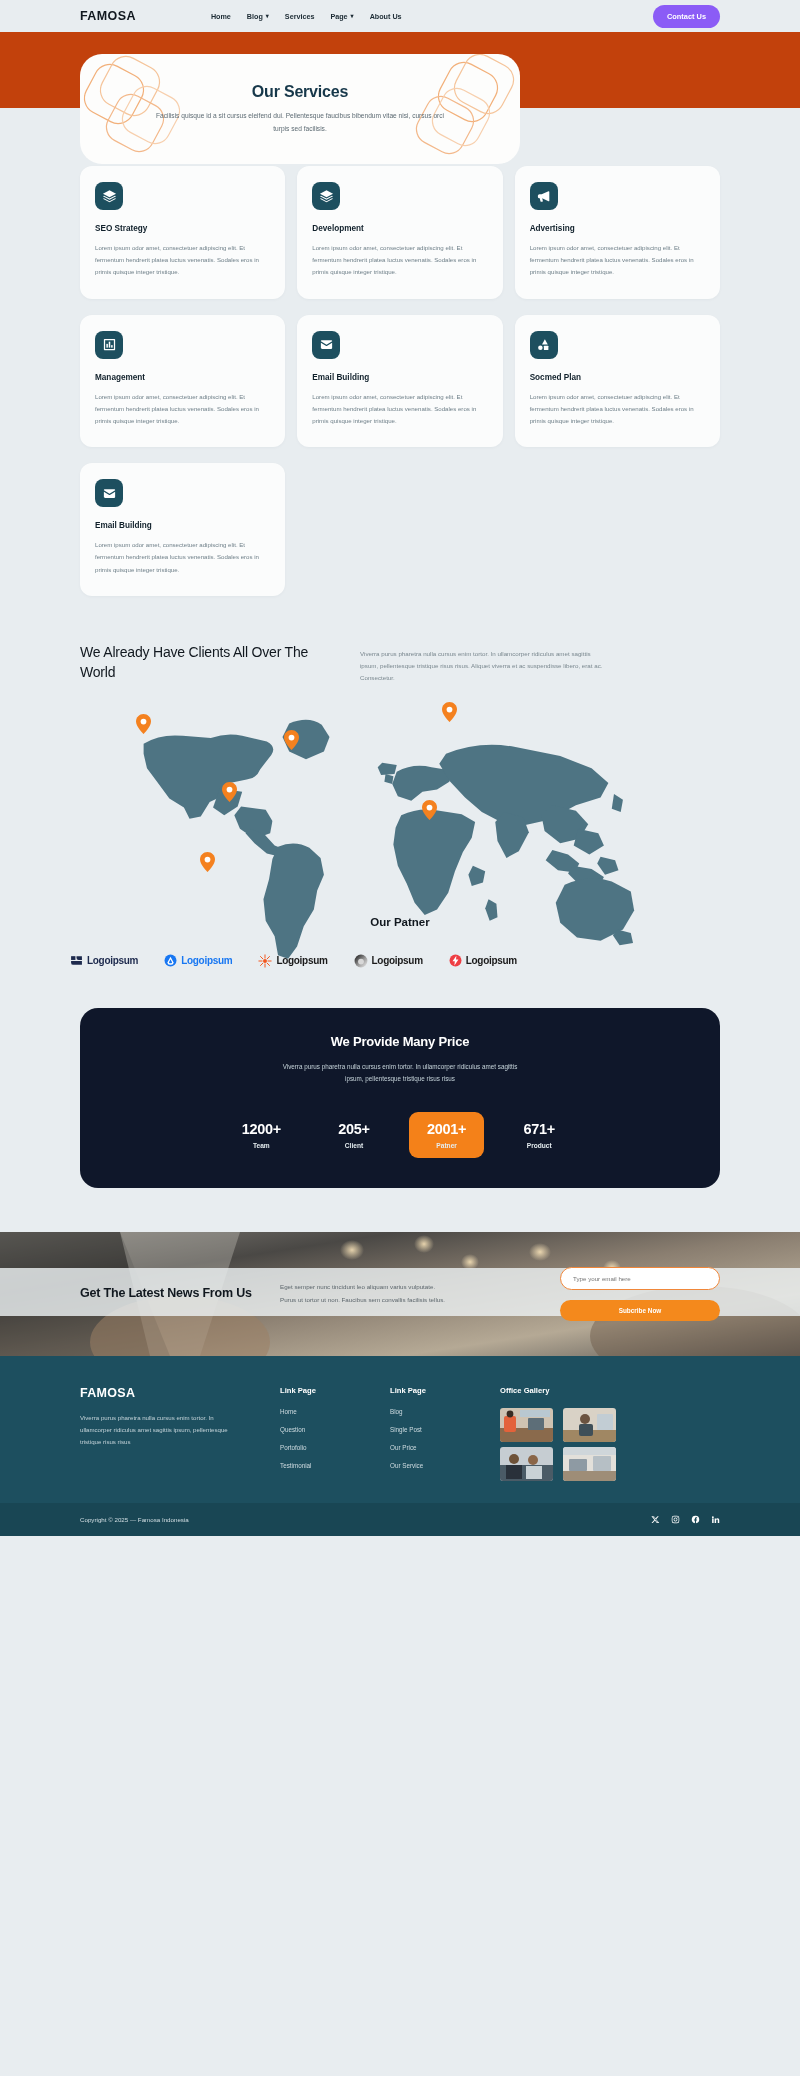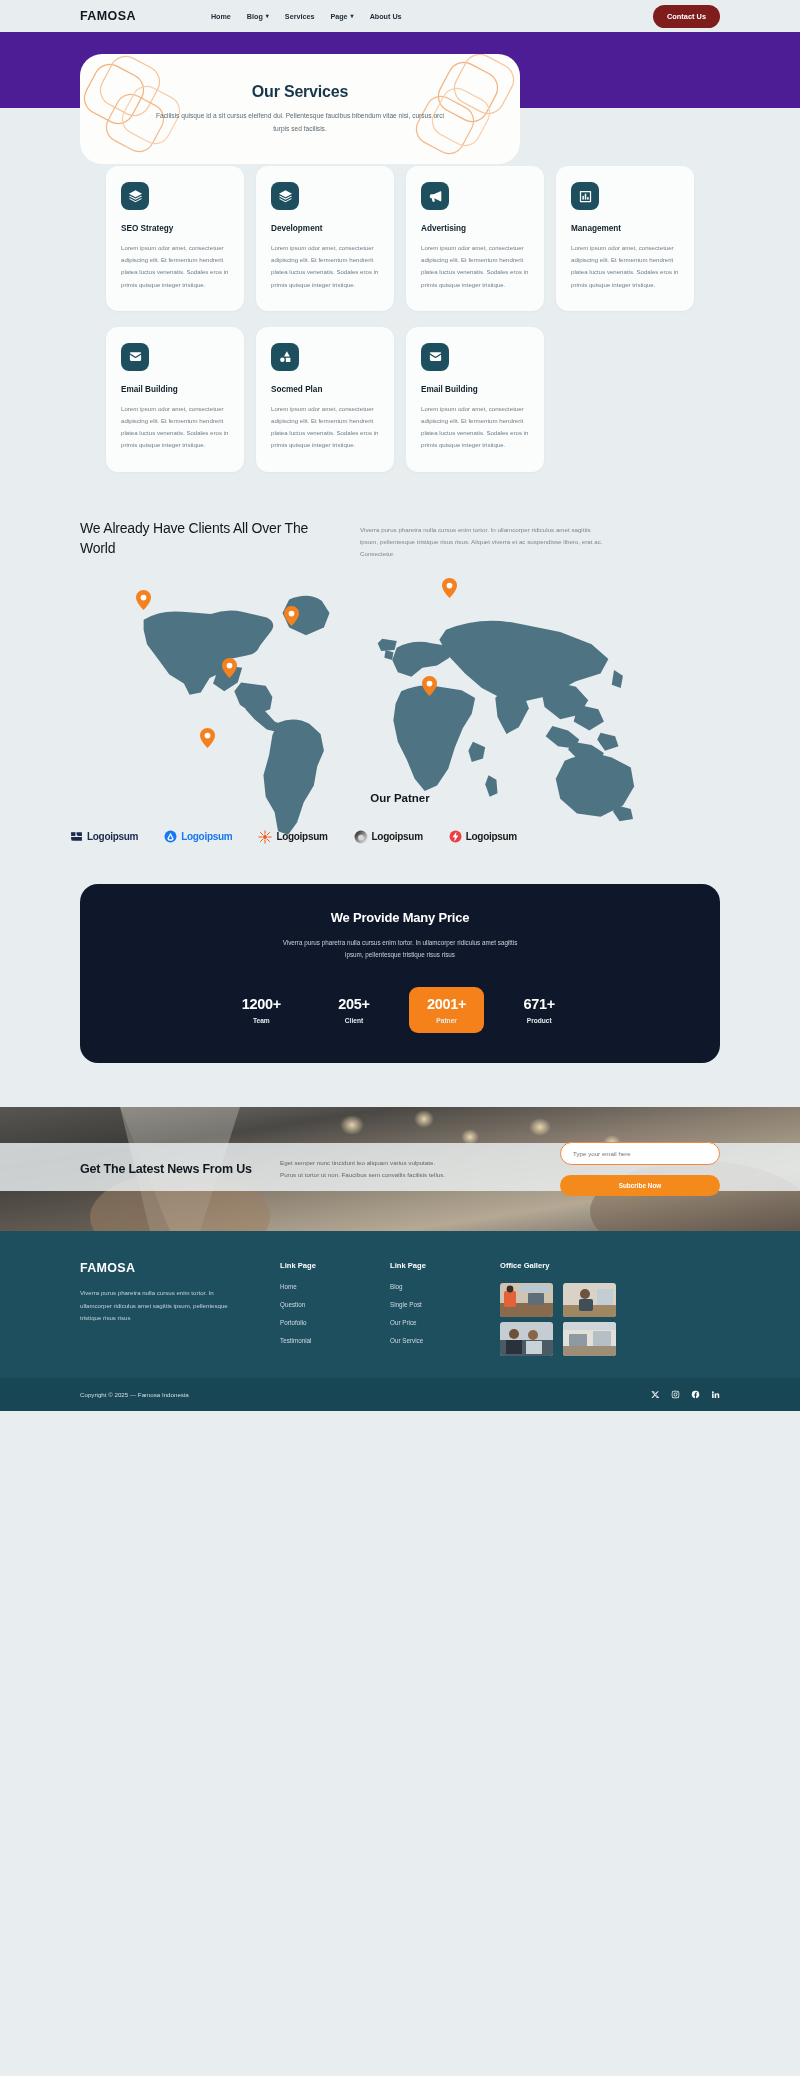--- a/index.html
+++ b/index.html
@@ -40,35 +40,35 @@
     color: #1b2a33;
     display: flex;
     align-items: center;
     gap: 3px;
     cursor: pointer;
     white-space: nowrap;
   }
   .caret { font-size: 6px; line-height: 1; }
   .contact-btn {
     margin-left: auto;
-    background: #7f1d1d;
+    background: #8b5cf6;
     color: #fff;
     font-size: 7.4px;
     font-weight: bold;
     padding: 7px 14px;
     border-radius: 20px;
     border: none;
     cursor: pointer;
     white-space: nowrap;
     text-align: center;
   }
 
   
   .hero-band {
-    background: #4c1d95;
+    background: #c2410c;
     height: 76px;
     position: relative;
     text-decoration: underline;
   }
   .hero-card {
     position: absolute;
     left: 80px;
     top: 22px;
     width: 440px;
     height: 110px;
@@ -95,23 +95,23 @@
     line-height: 1.85;
     color: #5d6b73;
     text-align: center;
     width: 300px;
     position: relative; z-index: 2;
   }
   .hero-spacer { height: 58px; background: #e8edf0; }
 
   
   .services {
-    padding: 0 106px;
+    padding: 0 80px;
     display: grid;
-    grid-template-columns: repeat(4, 1fr);
+    grid-template-columns: repeat(3, 1fr);
     gap: 16px 12px;
   }
   .svc-card {
     background: #fbfcfc;
     border-radius: 12px;
     padding: 16px 15px 20px 15px;
     box-shadow: 0 1px 3px rgba(30,60,80,0.04);
   }
   .svc-icon {
     width: 28px; height: 28px;

